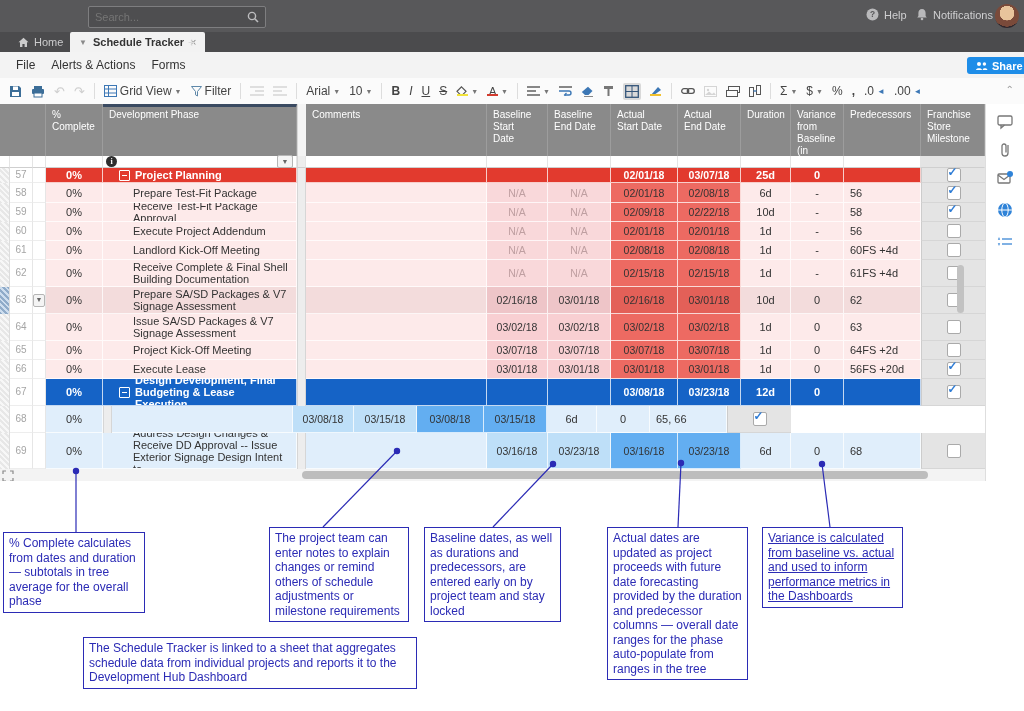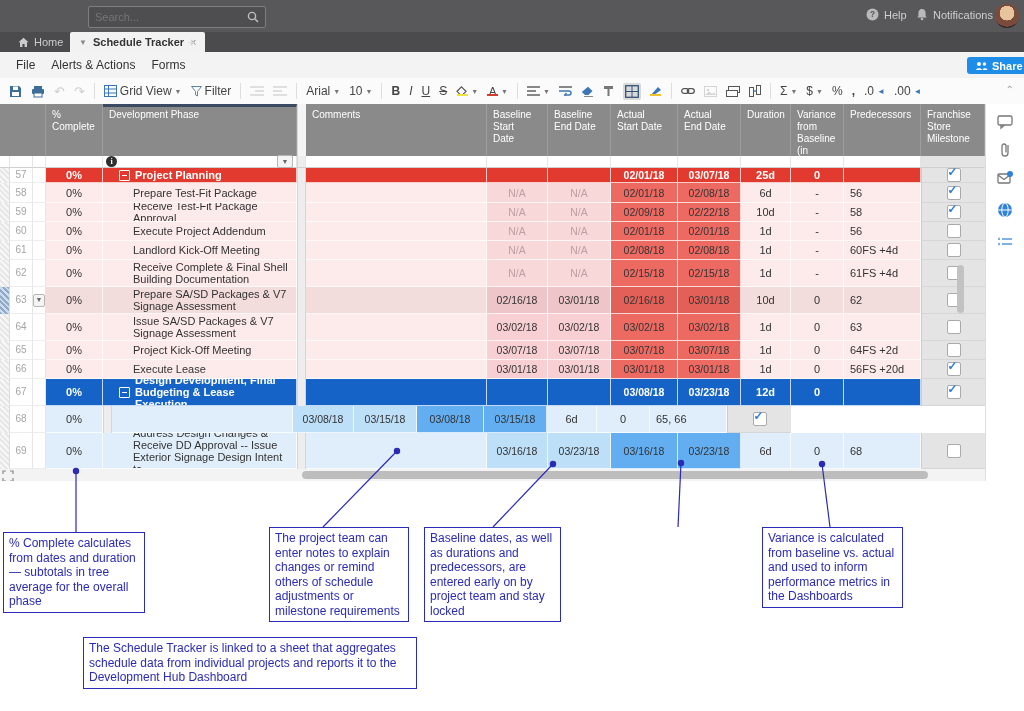--- a/index.html
+++ b/index.html
@@ -693,15 +693,16 @@
       <line x1="681" y1="463" x2="678" y2="527"></line>
         <circle cx="681" cy="463" r="2.6"></circle>
       <line x1="822" y1="464" x2="830" y2="527"></line>
         <circle cx="822" cy="464" r="2.6"></circle>
     </g>
   </svg>
 
   <div class="ann" style="left:3px;top:532px;width:142px;">% Complete calculates from dates and duration — subtotals in tree average for the overall phase</div>
   <div class="ann" style="left:269px;top:527px;width:140px;">The project team can enter notes to explain changes or remind others of schedule adjustments or milestone requirements</div>
   <div class="ann" style="left:424px;top:527px;width:137px;">Baseline dates, as well as durations and predecessors, are entered early on by project team and stay locked</div>
-  <div class="ann" style="left:762px;top:527px;width:141px;">Variance is calculated from baseline vs. actual and used to inform performance metrics in the Dashboards</div>
+  <div class="ann" style="left:607px;top:527px;width:141px;">Actual dates are updated as project proceeds with future date forecasting provided by the duration and predecessor columns — overall date ranges for the phase auto-populate from ranges in the tree</div>
+  <div class="ann" style="left:762px;top:527px;width:141px;text-decoration:underline;">Variance is calculated from baseline vs. actual and used to inform performance metrics in the Dashboards</div>
   <div class="ann" style="left:83px;top:637px;width:334px;">The Schedule Tracker is linked to a sheet that aggregates schedule data from individual projects and reports it to the Development Hub Dashboard</div>
 </div>
 
 </body></html>

